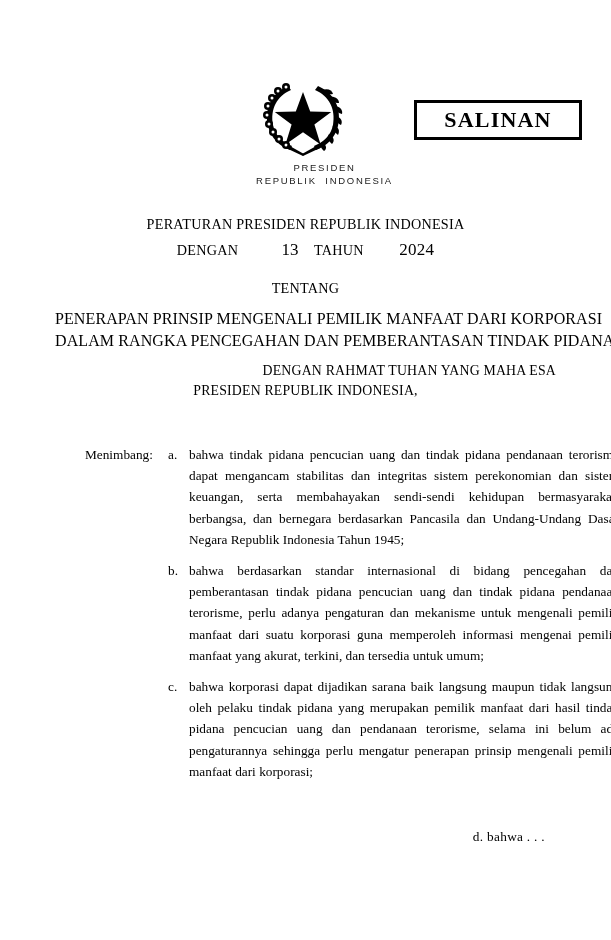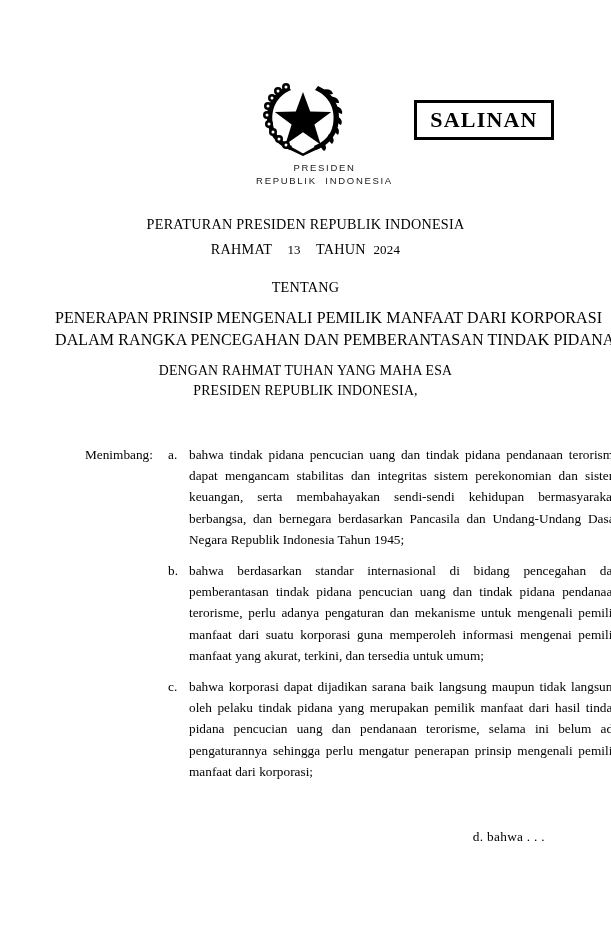--- a/index.html
+++ b/index.html
@@ -48,21 +48,21 @@
     color: #1a1a1a;
     padding-left: 19px;
   }
   .letterhead div { white-space: pre; }
 
   
   .salinan-box {
     position: absolute;
     left: 414px;
     top: 100px;
-    width: 140px;
+    width: 168px;
     height: 40px;
     border: 3px solid #000000;
     box-sizing: border-box;
     display: flex;
     align-items: center;
     justify-content: center;
     background: #ffffff;
     text-align: center;
   }
   .salinan-text {
@@ -88,37 +88,38 @@
     white-space: nowrap;
     margin-top: 6px;
   }
   .nomor-line {
     font-size: 14.2px;
     line-height: 25px;
     letter-spacing: 0.25px;
     white-space: pre;
   }
   .nomor-line .fill {
-    font-size: 13px;
+    font-size: 17px;
     letter-spacing: 0.2px;
+    margin-left: 28px;
   }
   .subject-line {
     font-size: 16px;
     line-height: 22px;
     letter-spacing: 0.1px;
     white-space: nowrap;
   }
   .gap-sm { height: 7px; }
 
   .benediction {
     position: absolute;
     left: 55px;
     top: 360px;
     width: 501px;
-    text-align: center;
+    text-align: right;
     font-size: 13.8px;
     line-height: 22px;
     letter-spacing: 0.2px;
   }
   .authority {
     position: absolute;
     left: 55px;
     top: 380px;
     width: 501px;
     text-align: center;
@@ -232,21 +233,21 @@
       <div>REPUBLIK  INDONESIA</div>
     </div>
   </div>
 
   <div class="salinan-box">
     <span class="salinan-text">SALINAN</span>
   </div>
 
   <div class="title-block">
     <div class="title-line">PERATURAN PRESIDEN REPUBLIK INDONESIA</div>
-    <div class="nomor-line"><span>RAHMAT</span>&nbsp;&nbsp;&nbsp;&nbsp;<span class="fill">13</span>&nbsp;&nbsp;&nbsp;&nbsp;<span>TAHUN</span>&nbsp;&nbsp;<span class="fill">2024</span></div>
+    <div class="nomor-line"><span>DENGAN</span>&nbsp;&nbsp;&nbsp;&nbsp;<span class="fill">13</span>&nbsp;&nbsp;&nbsp;&nbsp;<span>TAHUN</span>&nbsp;&nbsp;<span class="fill">2024</span></div>
     <div class="gap-sm"></div>
     <div class="title-line">TENTANG</div>
     <div class="gap-sm"></div>
     <div class="subject-line">PENERAPAN PRINSIP MENGENALI PEMILIK MANFAAT DARI KORPORASI</div>
     <div class="subject-line">DALAM RANGKA PENCEGAHAN DAN PEMBERANTASAN TINDAK PIDANA</div>
   </div>
 
   <div class="benediction">DENGAN RAHMAT TUHAN YANG MAHA ESA</div>
 
   <div class="authority">PRESIDEN REPUBLIK INDONESIA,</div>

